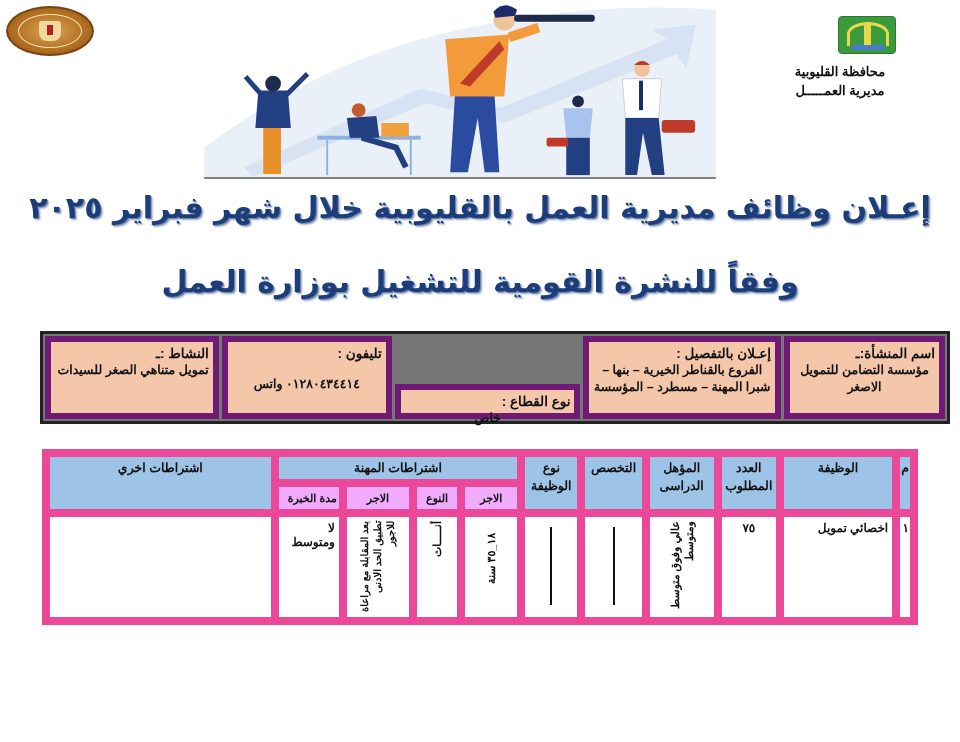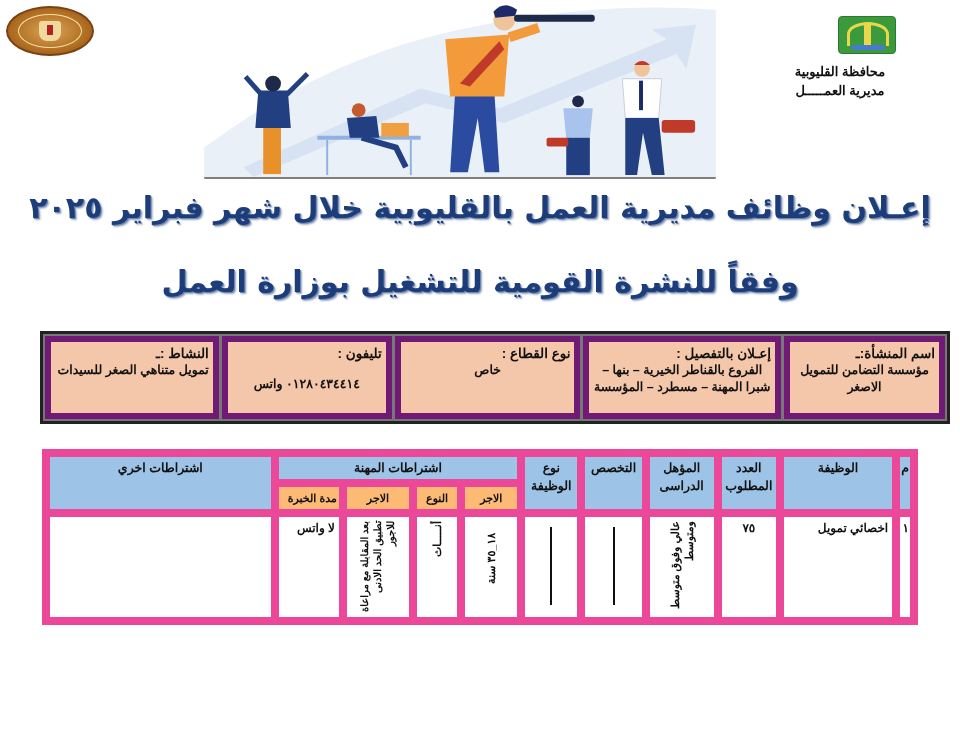--- a/index.html
+++ b/index.html
@@ -37,30 +37,30 @@
 
   
   .info { position: absolute; left: 40px; top: 331px; width: 910px; height: 93px;
     border: 3px solid #222; background: #777; display: flex; flex-direction: row; gap: 3px; padding: 2px; }
   .info .cell { background: #f4c6aa; border: 6px solid #701a75; padding: 3px 4px; font-family: "Liberation Sans", sans-serif;
     font-weight: bold; font-size: 12.5px; color: #111; line-height: 17px; }
   .info .cell .lbl { font-size: 13.5px; text-align: right; }
   .info .cell .val { text-align: center; }
   .c-name { width: 163px; }
   .c-addr { width: 200px; }
-  .c-sector { width: 188px; }
+  .c-sector { width: 188px; margin-top: 48px; }
   .c-phone { width: 172px; }
   .c-activity { width: 176px; }
 
   
   .jobs { position: absolute; left: 42px; top: 449px; width: 876px; border-collapse: collapse;
     font-family: "Liberation Sans", sans-serif; font-weight: bold; color: #111; direction: rtl; }
   .jobs td, .jobs th { border: 8px solid #ec4899; vertical-align: top; }
   .jobs thead th { background: #9dc3e6; font-size: 12.5px; font-weight: bold; text-align: center; padding: 2px; line-height: 18px; }
-  .jobs thead th.sub { background: #fdba74; font-size: 11px; height: 30px; }
+  .jobs thead th.sub { background: #f0abfc; font-size: 11px; height: 30px; }
   .jobs tbody td { background: #ffffff; height: 105px; font-size: 12px; padding: 4px; }
   .vert { writing-mode: vertical-rl; transform: rotate(180deg); font-size: 11px; line-height: 14px; margin: 0 auto; }
   .vline { width: 2px; height: 78px; background: #111; margin: 6px auto 0; }
 </style>
 </head>
 <body>
 
 <div class="logo-left">
   <div class="inner">
       <div class="eagle"></div>
@@ -189,17 +189,17 @@
       </td>
       <td>
         <div class="vert" style="height:80px;margin-top:12px">١٨_٣٥ سنة</div>
       </td>
       <td>
         <div class="vert" style="height:90px">أنـــــاث</div>
       </td>
       <td>
         <div class="vert" style="height:92px;font-size:10px;line-height:13px">بعد المقابلة مع مراعاة تطبيق الحد الادنى للاجور</div>
       </td>
-      <td style="text-align:right">لا واتس</td>
+      <td style="text-align:right">لا ومتوسط</td>
       <td></td>
     </tr>
   </tbody>
 </table>
 
 </body></html>

